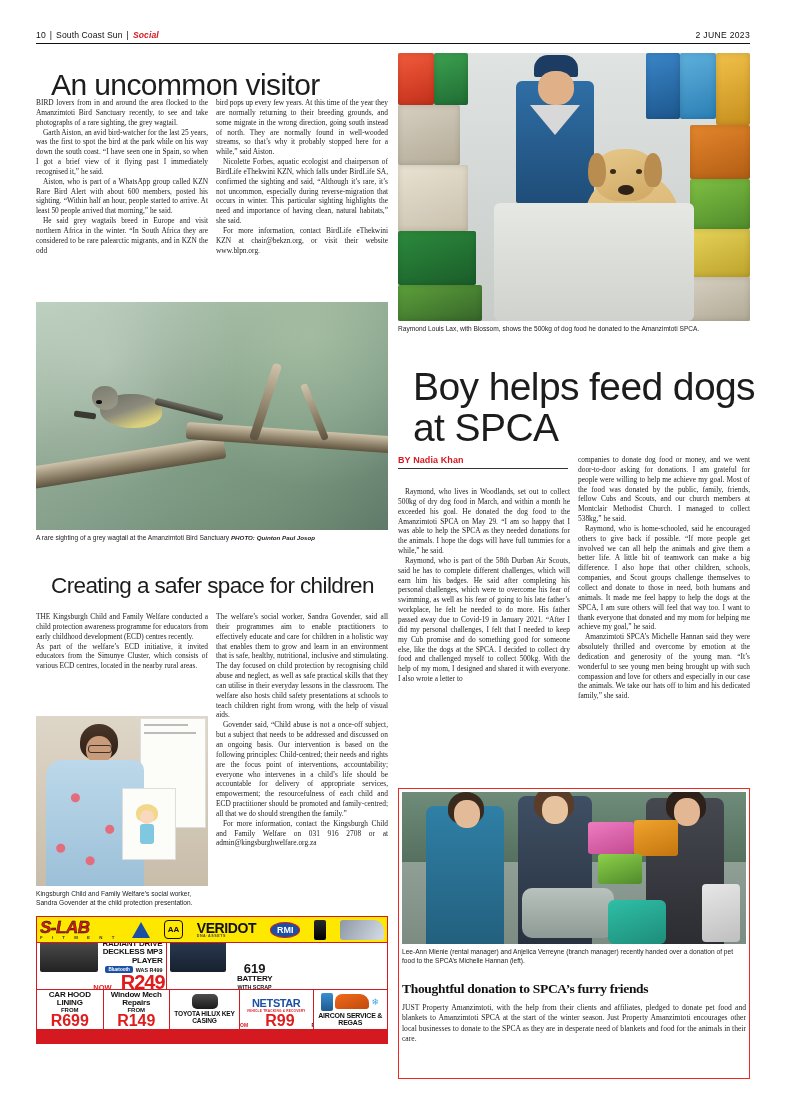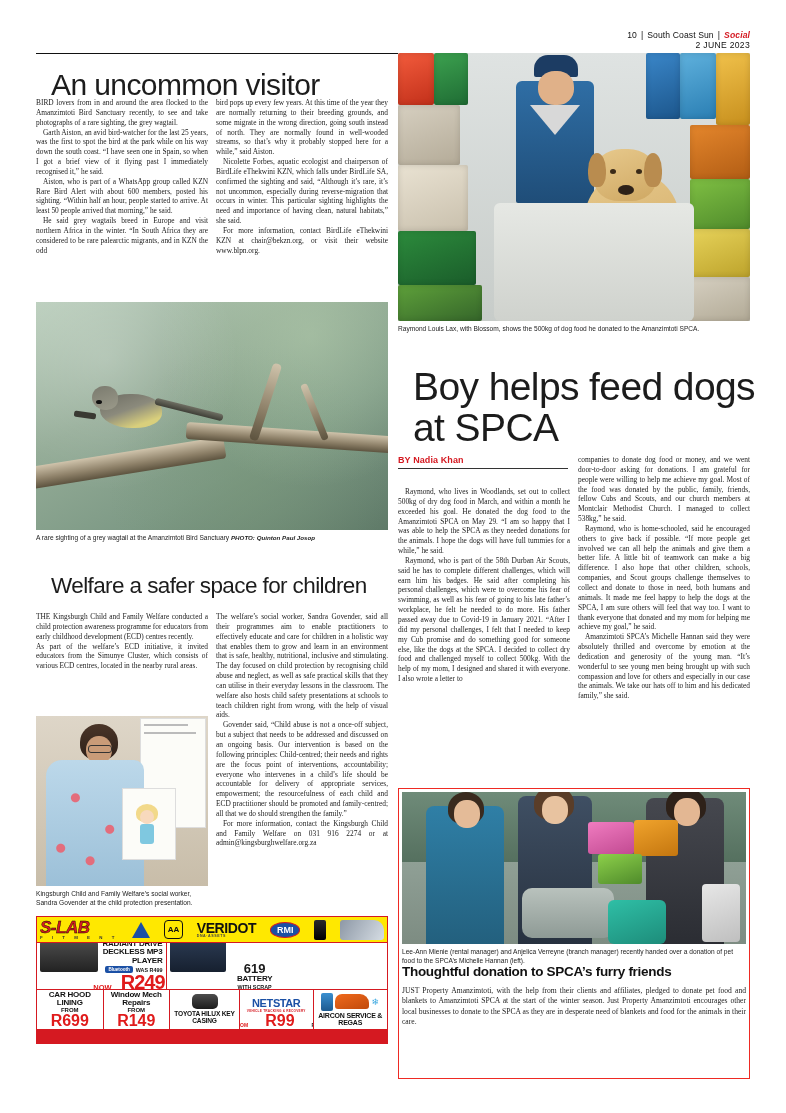--- a/index.html
+++ b/index.html
@@ -31,21 +31,20 @@
     width: 714px;
     display: flex;
     justify-content: space-between;
     align-items: flex-end;
     font-family: "Liberation Sans", sans-serif;
     font-size: 8.6px;
     letter-spacing: .1px;
     color: #111;
     padding-bottom: 3px;
     border-bottom: 1.1px solid #111;
-    flex-direction: column;
   }
   .masthead .mh-left { display: flex; gap: 4px; align-items: baseline; }
   .mh-section {
     color: #d51921;
     font-style: italic;
     font-weight: bold;
   }
   .mh-date { font-size: 8.6px; letter-spacing: .3px; }
 
   
@@ -263,25 +262,25 @@
     background: #fff;
     padding: 3px;
   }
   #photo-justprop { position: relative; width: 100%; height: 152px; }
   #caption-justprop {
     position: static;
     margin-top: 4px;
     width: 100%;
   }
   #box-headline {
-    font-family: Liberation Sans, sans-serif;
+    font-family: Liberation Serif, serif;
     font-weight: bold;
     font-size: 13.5px;
     color: #111;
-    margin-top: 0;
+    margin-top: 17px;
     letter-spacing: -.3px;
     line-height: 1.1;
   }
   #box-body {
     font-family: "Liberation Serif", serif;
     font-size: 7.6px;
     line-height: 1.36;
     text-align: justify;
     color: #232323;
     margin-top: 6px;
@@ -387,31 +386,31 @@
     <div class="bird-body" style="left:64px;top:92px;width:62px;height:34px;"></div>
     <div class="bird-body" style="left:56px;top:84px;width:26px;height:24px;background:linear-gradient(160deg,#7a7a6e,#9b9a8a);"></div>
     <div class="branch" style="left:118px;top:104px;width:70px;height:7px;transform:rotate(14deg);background:linear-gradient(180deg,#6f6f63,#3f3f37);"></div>
     <div style="position:absolute;left:60px;top:98px;width:6px;height:4px;background:#111;border-radius:50%;"></div>
     <div style="position:absolute;left:38px;top:110px;width:22px;height:6px;background:#3a3a33;border-radius:2px;transform:rotate(8deg);"></div>
   </div>
   <div class="caption" id="caption-wagtail">
     <span>A rare sighting of a grey wagtail at the Amanzimtoti Bird Sanctuary </span><span class="credit">PHOTO: Quinton Paul Josop</span>
   </div>
 
-  <h2 class="headline-main" id="story-children-title">Welfare a safer space for children</h2>
+  <h2 class="headline-main" id="story-children-title">Creating a safer space for children</h2>
 
   <div class="col-text" id="children-col-1">
     <p class="first">THE Kingsburgh Child and Family Welfare conducted a child protection awareness programme for educators from early childhood development (ECD) centres recently.</p>
     <p class="first">As part of the welfare’s ECD initiative, it invited educators from the Simunye Cluster, which consists of various ECD centres, located in the nearby rural areas.</p>
   </div>
 
   <div class="col-text" id="children-col-2">
     <p class="first">The welfare’s social worker, Sandra Govender, said all their programmes aim to enable practitioners to effectively educate and care for children in a holistic way that enables them to grow and learn in an environment that is safe, healthy, nutritional, inclusive and stimulating. The day focused on child protection by recognising child abuse and neglect, as well as safe practical skills that they can utilise in their everyday lessons in the classroom. The welfare also hosts child safety presentations at schools to teach children right from wrong, with the help of visual aids.</p>
     <p>Govender said, “Child abuse is not a once-off subject, but a subject that needs to be addressed and discussed on an ongoing basis. Our intervention is based on the following principles: Child-centred; their needs and rights are the focus point of interventions, accountability; everyone who intervenes in a child’s life should be accountable for delivery of appropriate services, empowerment; the resourcefulness of each child and ECD practitioner should be promoted and family-centred; all that we do should strengthen the family.”</p>
-    <p>For more information, contact the Kingsburgh Child and Family Welfare on 031 916 2274 or at admin@kingsburghwelfare.org.za</p>
+    <p>For more information, contact the Kingsburgh Child and Family Welfare on 031 916 2708 or at admin@kingsburghwelfare.org.za</p>
   </div>
 
   <div class="photo" id="photo-sandra">
     <div class="ph sandra-bg"></div>
     <div class="poster" style="left:104px;top:2px;width:64px;height:108px;"></div>
     <div style="position:absolute;left:108px;top:8px;width:44px;height:2px;background:#bbb;"></div>
     <div style="position:absolute;left:108px;top:16px;width:52px;height:2px;background:#bbb;"></div>
     <div style="position:absolute;left:44px;top:8px;width:38px;height:36px;background:linear-gradient(180deg,#4a3528,#2d1f18);border-radius:50% 50% 42% 42%;"></div>
     <div style="position:absolute;left:50px;top:20px;width:26px;height:28px;background:#c99b78;border-radius:48%;"></div>
     <div style="position:absolute;left:52px;top:29px;width:22px;height:6px;border:1.2px solid #333;border-radius:3px;"></div>

